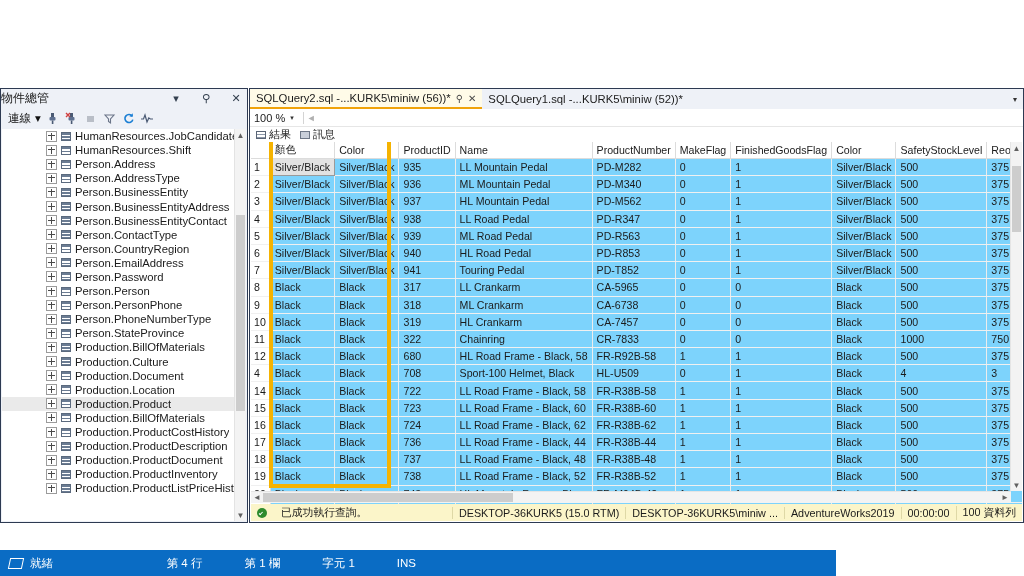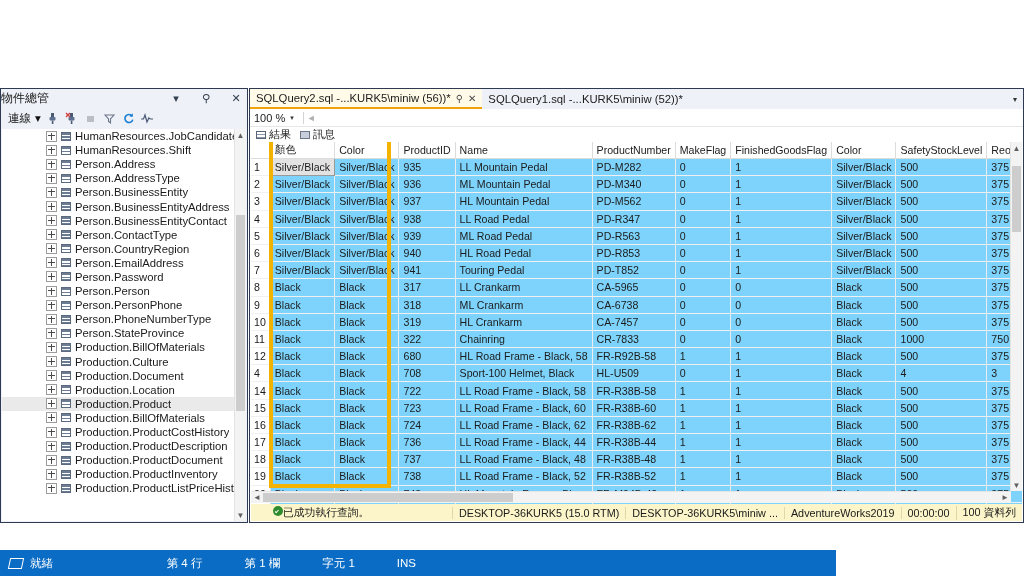--- a/index.html
+++ b/index.html
@@ -102,21 +102,21 @@
   .g-hscroll{position:absolute;left:1px;right:12px;bottom:19px;height:11px;background:#f3f3f3;
              border-top:1px solid #e5e5e5;}
   .g-hthumb{position:absolute;top:1px;bottom:1px;left:12px;width:250px;background:#cdcdcd;cursor:pointer;}
   .g-hl,.g-hr{position:absolute;top:0;bottom:0;width:12px;display:flex;align-items:center;
               justify-content:center;font-size:8px;color:#606060;cursor:pointer;}
   .g-hl{left:0;} .g-hr{right:0;}
 
   
   .qstatus{position:absolute;left:1px;right:1px;bottom:1px;height:17px;background:#fbf5c9;
            display:flex;align-items:center;font-size:10.8px;color:#1b1b1b;}
-  .qs-left{display:flex;align-items:flex-start;gap:0;padding-left:22px;flex:1;}
+  .qs-left{display:flex;align-items:center;gap:14px;padding-left:6px;flex:1;}
   .ok-ico{width:10px;height:10px;border-radius:50%;background:#2e8b2e;position:relative;}
   .ok-ico:after{content:"";position:absolute;left:2.3px;top:4.3px;width:3px;height:1.4px;
                 border-left:1.4px solid #fff;border-bottom:1.4px solid #fff;transform:rotate(-45deg);}
   .qs-seg{padding:0 6px;border-left:1px solid #ded8a6;white-space:nowrap;}
 
   
   .taskbar{position:absolute;left:0;bottom:0;width:836px;height:26px;background:#0a6cc4;
            display:flex;align-items:center;color:#fff;font-size:11.5px;}
   .tb-icon{width:14px;height:11px;border:1.5px solid #fff;margin:0 7px 0 9px;
            transform:skewX(-12deg);box-sizing:border-box;}

